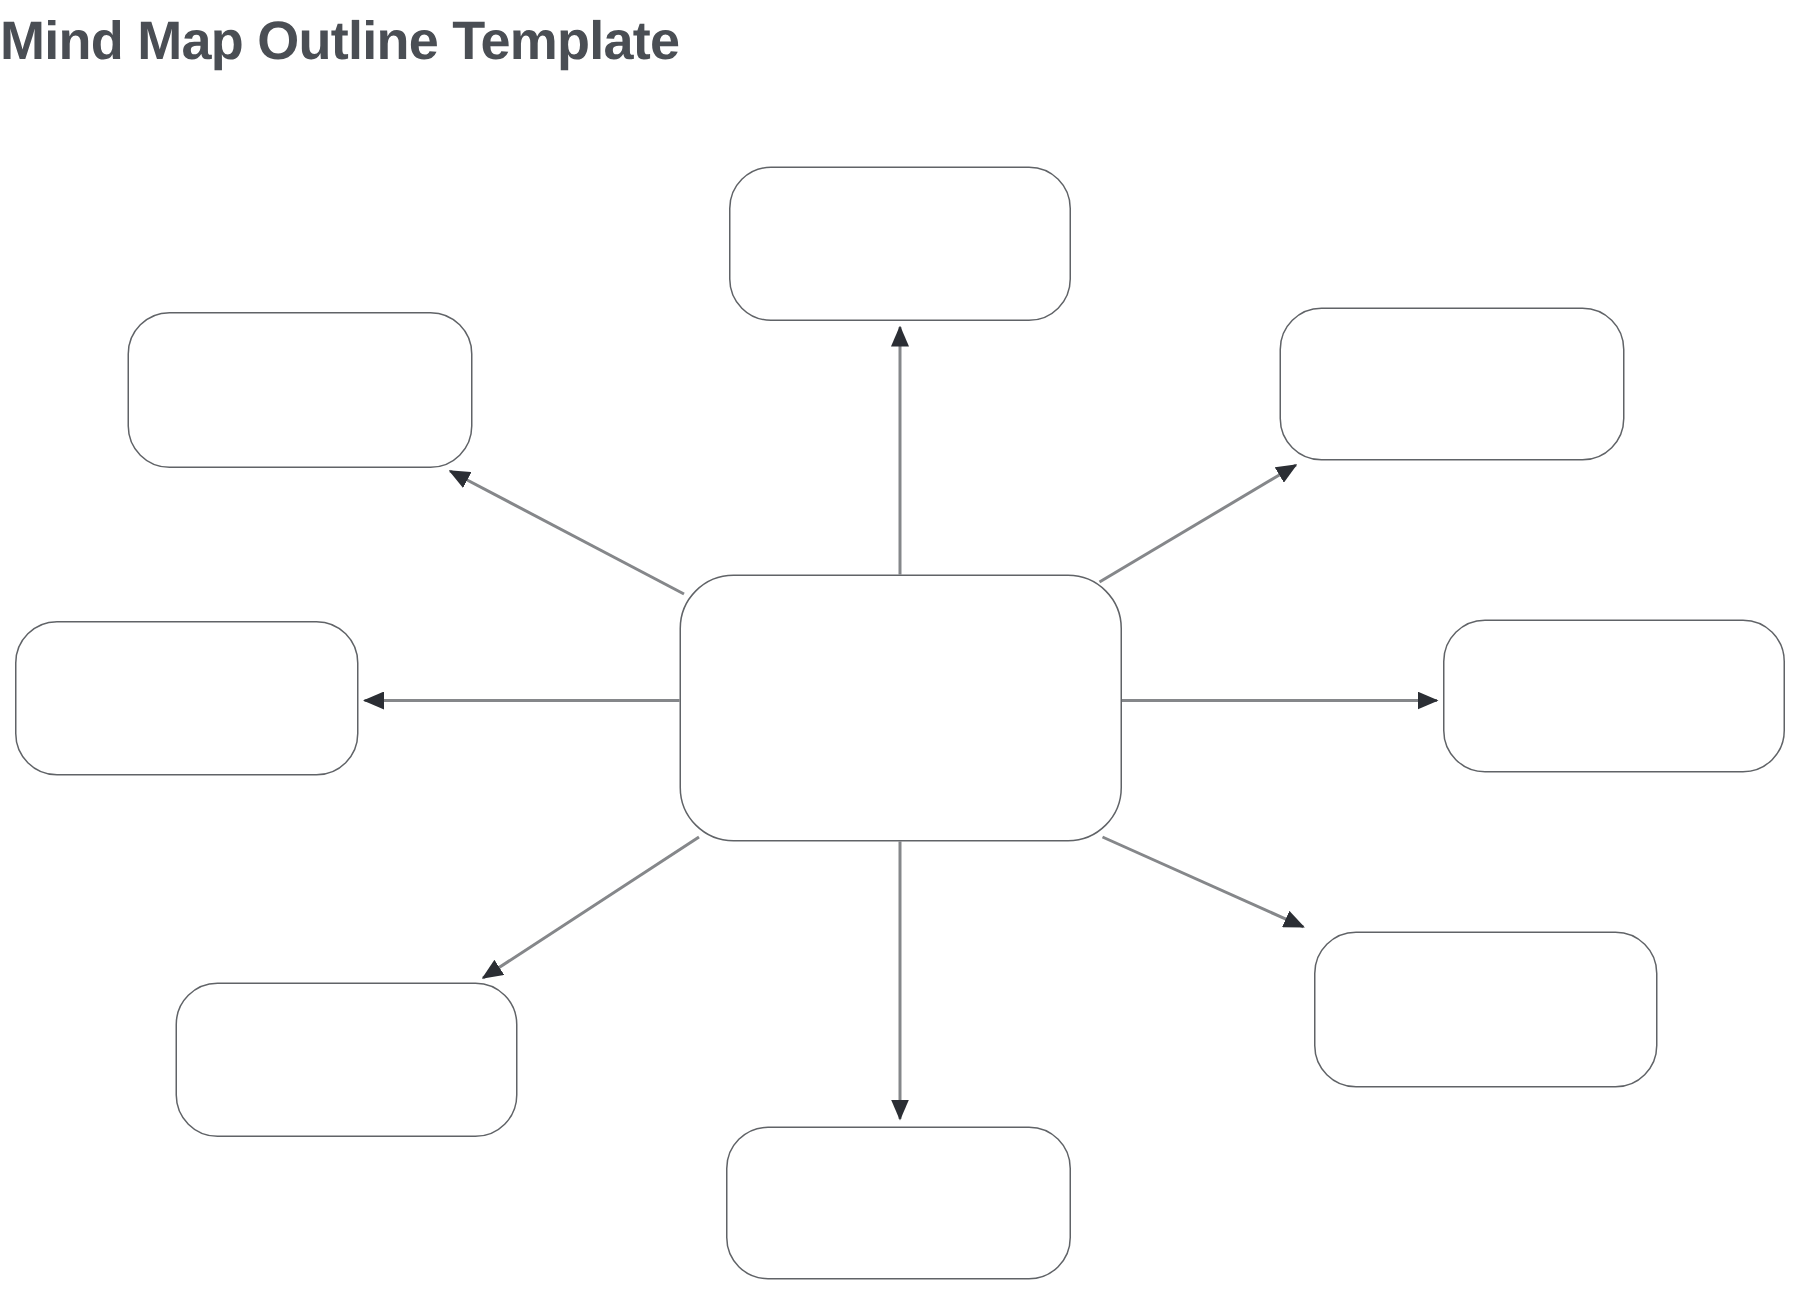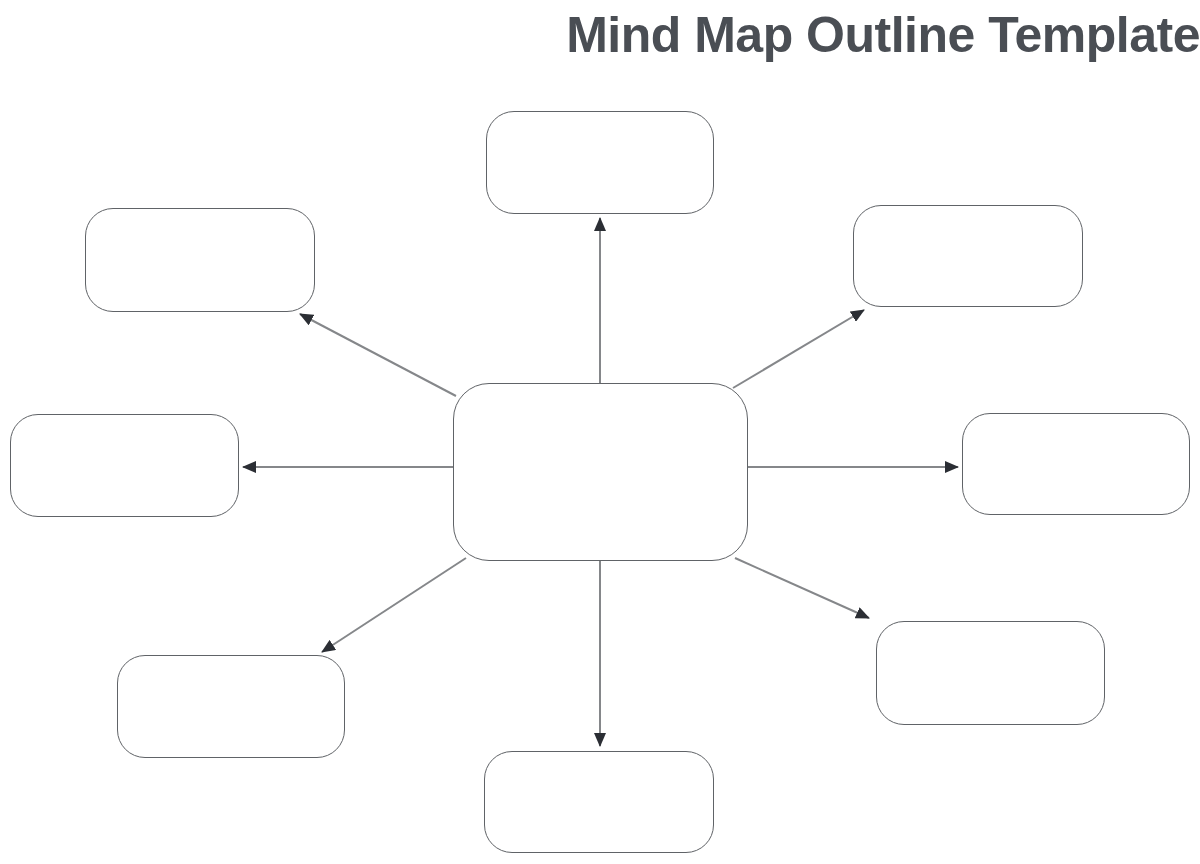--- a/index.html
+++ b/index.html
@@ -20,22 +20,22 @@
     width: 1200px;
     height: 864px;
     background: var(--background);
     overflow: hidden;
   }
   .page-title {
     position: absolute;
     top: 6px;
     left: 0;
     width: 1200px;
-    text-align: right;
-    font-size: 50px;
+    text-align: left;
+    font-size: 36px;
     font-weight: 700;
     letter-spacing: -0.5px;
     color: var(--title-color);
   }
   .connector-layer {
     position: absolute;
     top: 0;
     left: 0;
     width: 1200px;
     height: 864px;

